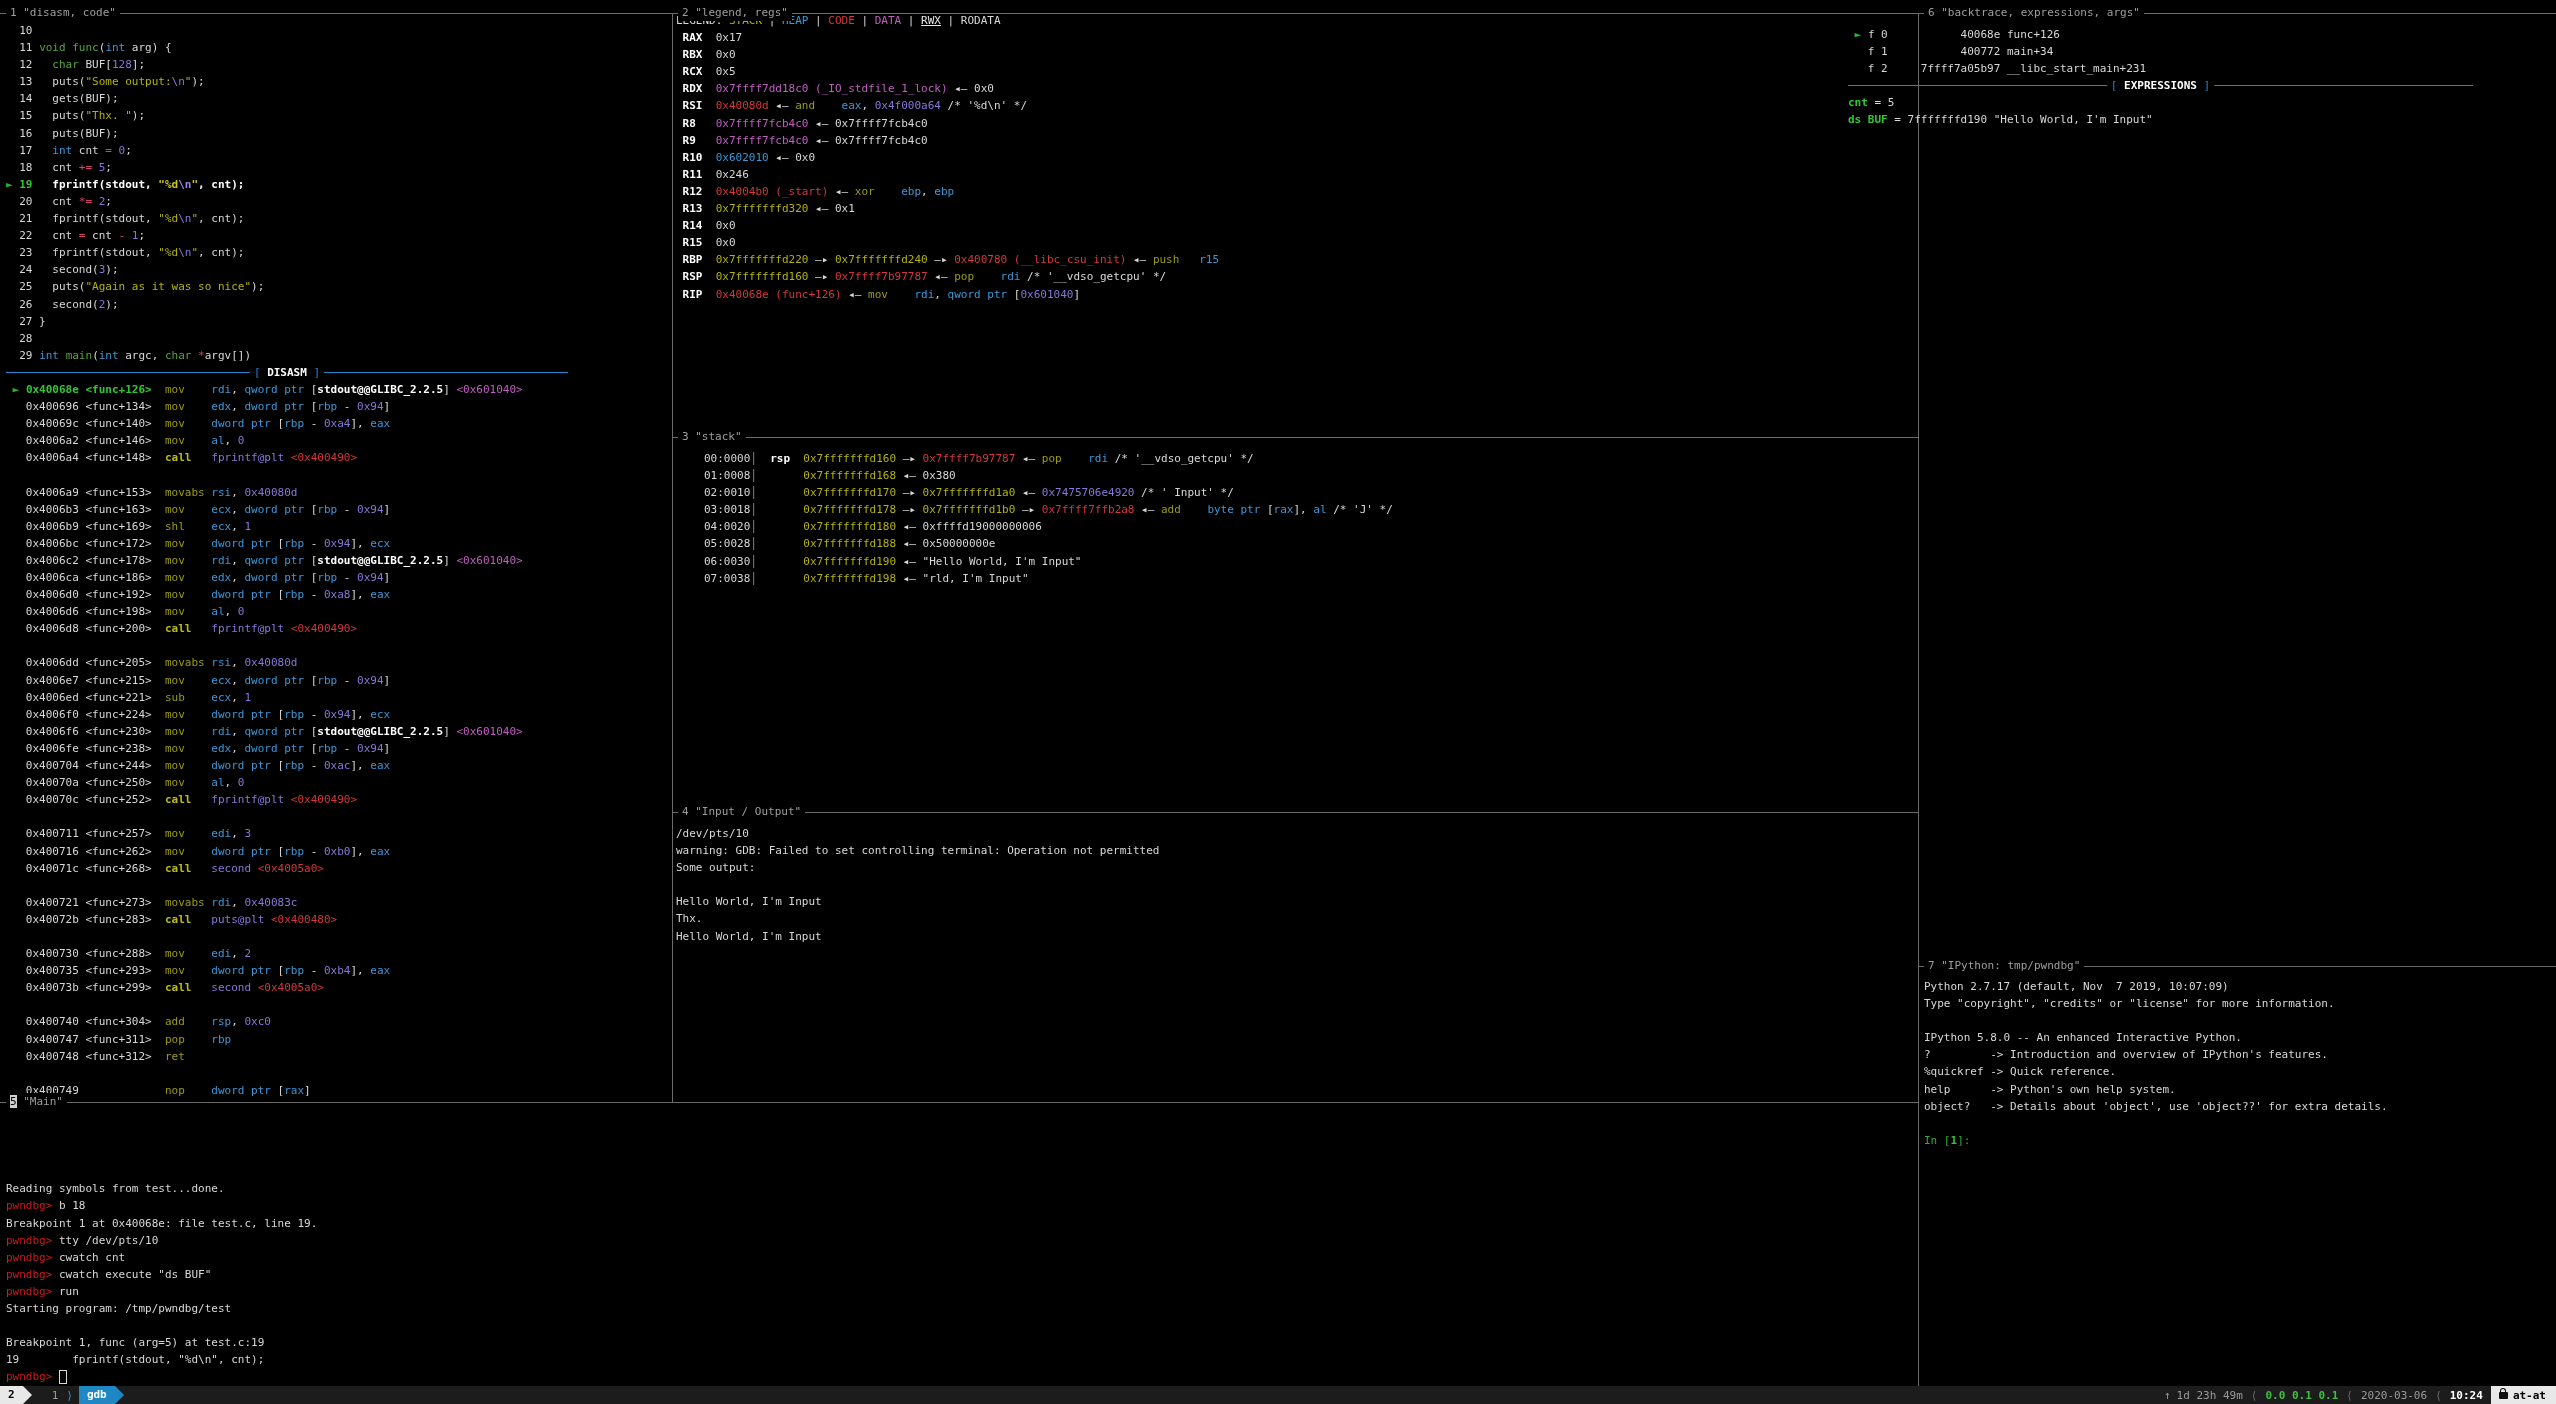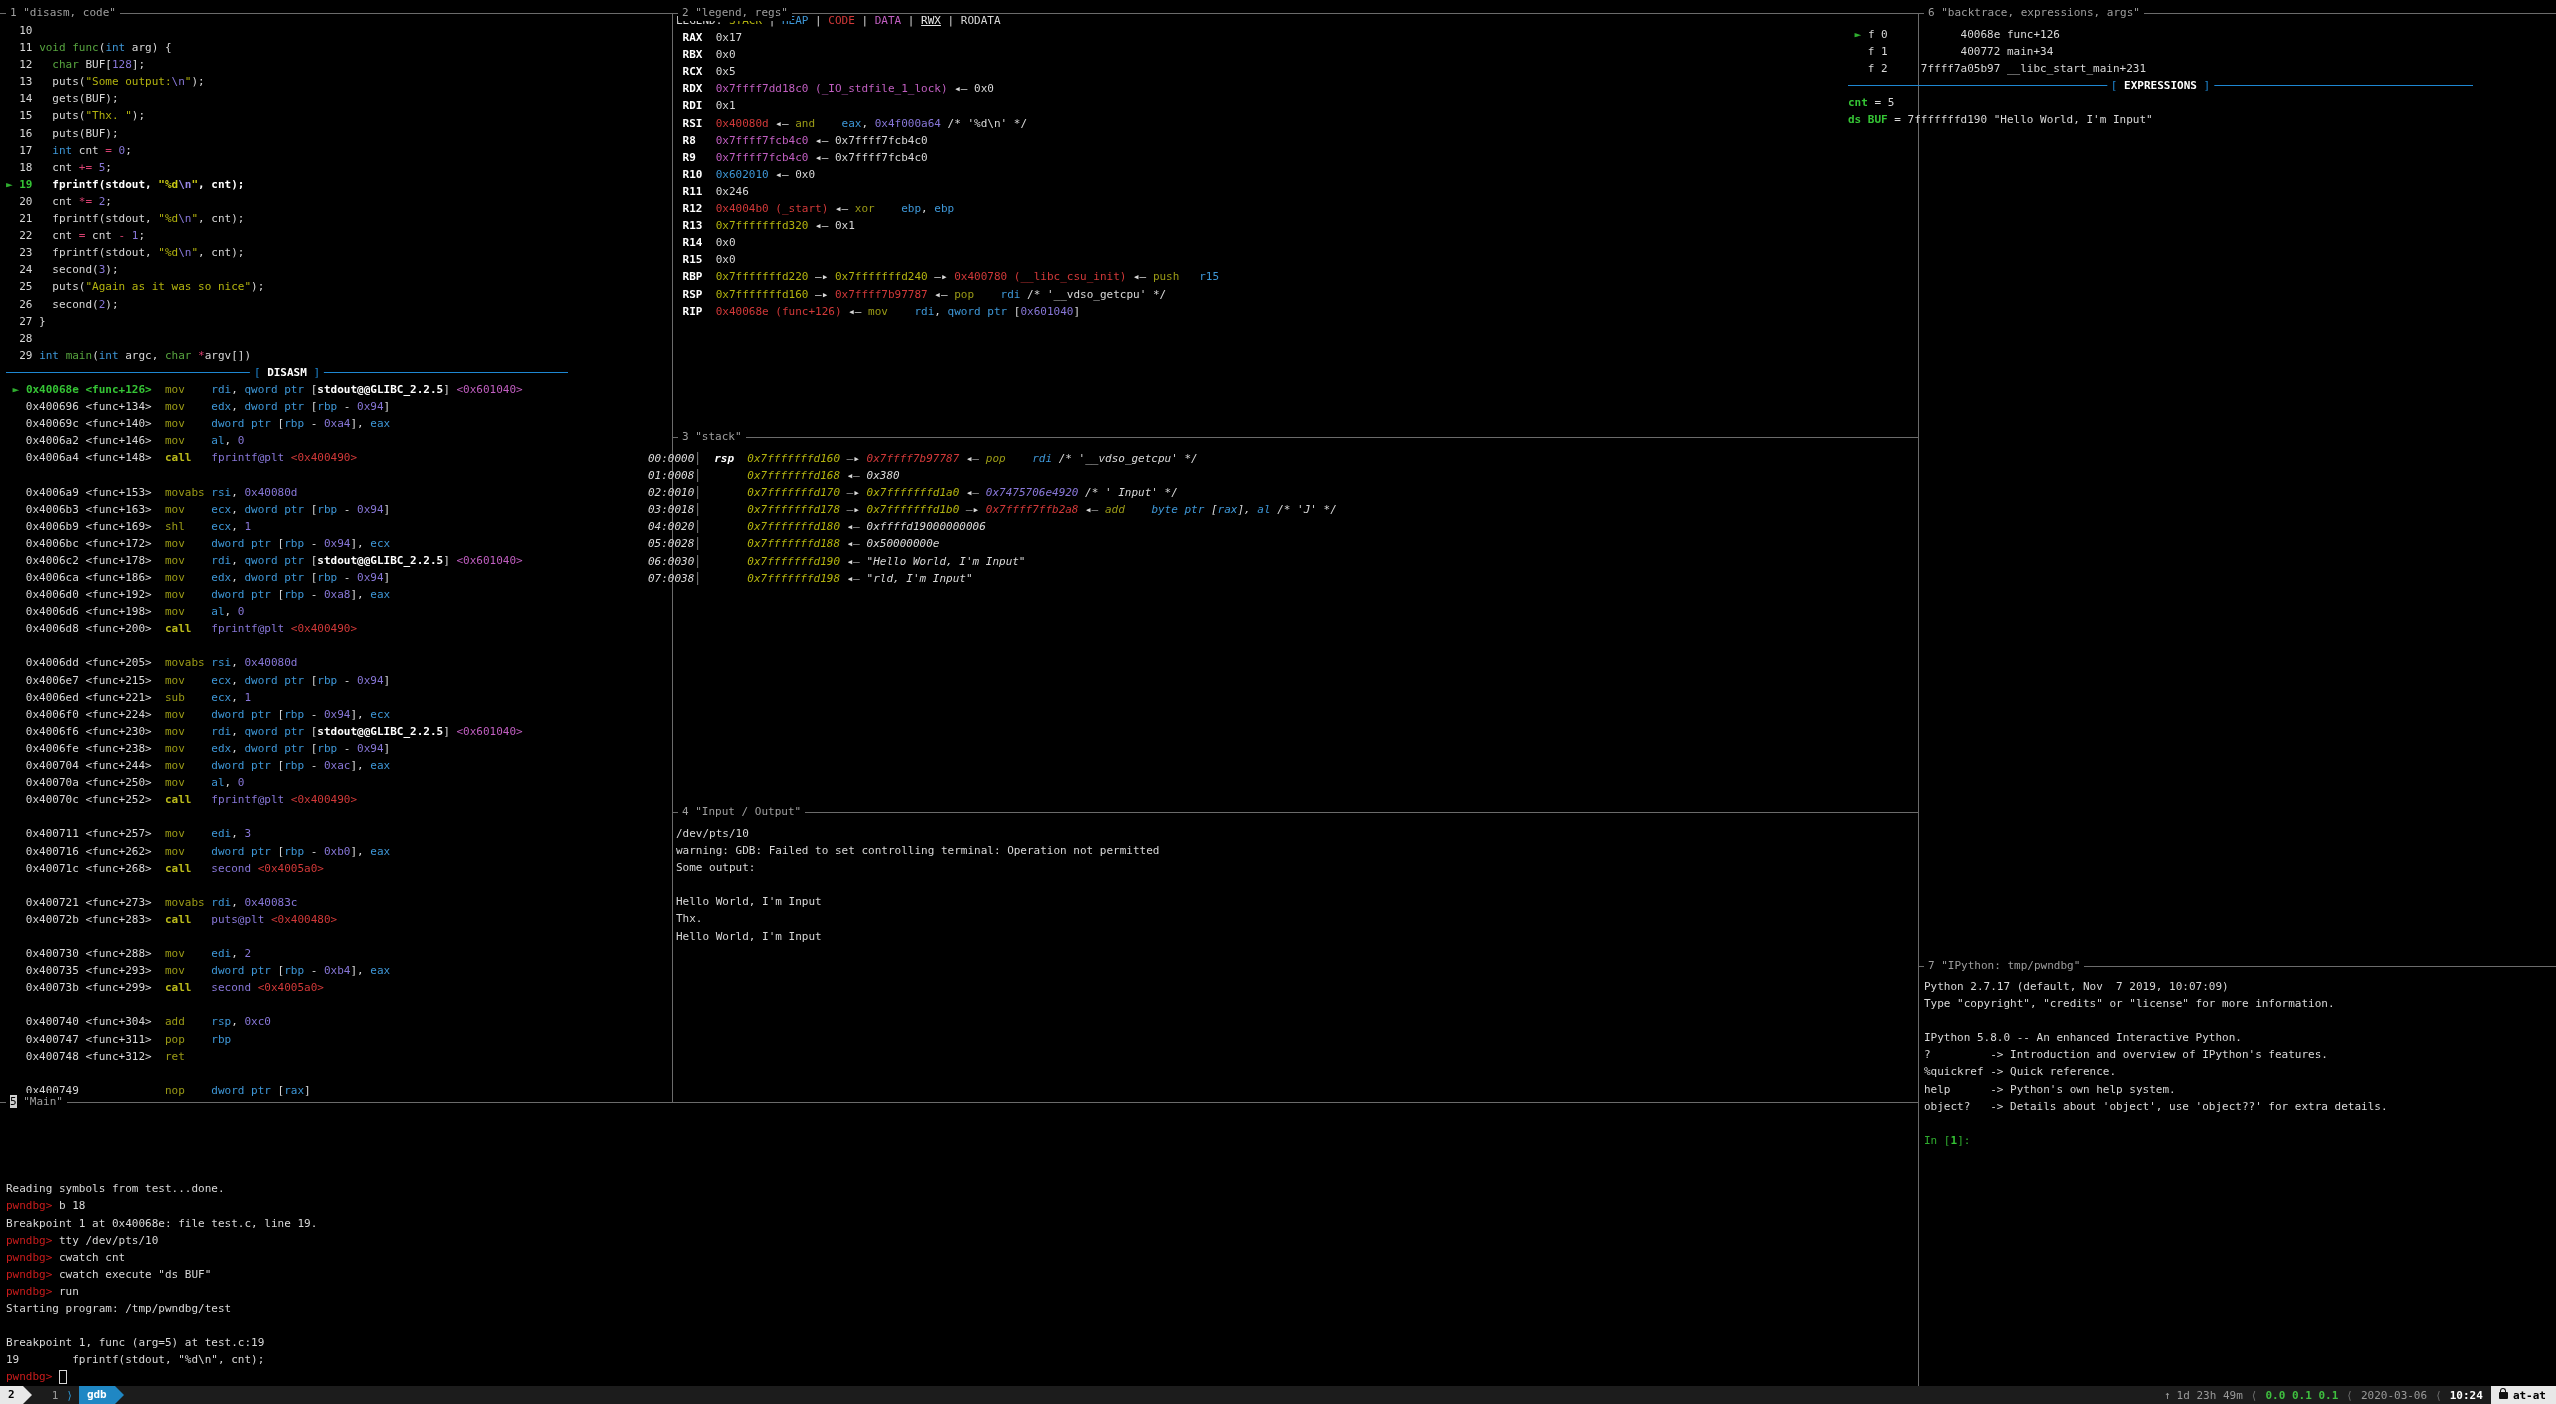--- a/index.html
+++ b/index.html
@@ -147,36 +147,35 @@
     <div class="ln"></div>
     <div class="ln"><span class="c-w">   0x400749             </span><span class="c-m">nop</span><span class="c-w">    </span><span class="c-c">dword ptr</span><span class="c-w"> [</span><span class="c-c">rax</span><span class="c-w">]</span></div>
   </div>
 
 <div class="pane" style="left:676px;top:12px;width:1240px;height:413px;">
     <div class="ln"><span class="c-w">LEGEND: </span><span class="c-y">STACK</span><span class="c-w"> | </span><span class="c-c">HEAP</span><span class="c-w"> | </span><span class="c-r">CODE</span><span class="c-w"> | </span><span class="c-p">DATA</span><span class="c-w"> | </span><span class="c-u">RWX</span><span class="c-w"> | RODATA</span></div>
     <div class="ln"><span class="c-wb"> RAX  </span><span class="c-w">0x17</span></div>
     <div class="ln"><span class="c-wb"> RBX  </span><span class="c-w">0x0</span></div>
     <div class="ln"><span class="c-wb"> RCX  </span><span class="c-w">0x5</span></div>
     <div class="ln"><span class="c-wb"> RDX  </span><span class="c-p">0x7ffff7dd18c0 (_IO_stdfile_1_lock)</span><span class="c-w"> ◂— 0x0</span></div>
-    <div class="ln"><span class="c-wb"> RDI  </span><span class="c-w">0x1</span></div>
     <div class="ln"><span class="c-wb"> RSI  </span><span class="c-r">0x40080d</span><span class="c-w"> ◂— </span><span class="c-m">and</span><span class="c-w">    </span><span class="c-c">eax</span><span class="c-w">, </span><span class="c-v">0x4f000a64</span><span class="c-w"> /* '%d\n' */</span></div>
     <div class="ln"><span class="c-wb"> R8   </span><span class="c-p">0x7ffff7fcb4c0</span><span class="c-w"> ◂— 0x7ffff7fcb4c0</span></div>
     <div class="ln"><span class="c-wb"> R9   </span><span class="c-p">0x7ffff7fcb4c0</span><span class="c-w"> ◂— 0x7ffff7fcb4c0</span></div>
     <div class="ln"><span class="c-wb"> R10  </span><span class="c-c">0x602010</span><span class="c-w"> ◂— 0x0</span></div>
     <div class="ln"><span class="c-wb"> R11  </span><span class="c-w">0x246</span></div>
     <div class="ln"><span class="c-wb"> R12  </span><span class="c-r">0x4004b0 (_start)</span><span class="c-w"> ◂— </span><span class="c-m">xor</span><span class="c-w">    </span><span class="c-c">ebp</span><span class="c-w">, </span><span class="c-c">ebp</span></div>
     <div class="ln"><span class="c-wb"> R13  </span><span class="c-y">0x7fffffffd320</span><span class="c-w"> ◂— 0x1</span></div>
     <div class="ln"><span class="c-wb"> R14  </span><span class="c-w">0x0</span></div>
     <div class="ln"><span class="c-wb"> R15  </span><span class="c-w">0x0</span></div>
     <div class="ln"><span class="c-wb"> RBP  </span><span class="c-y">0x7fffffffd220</span><span class="c-w"> —▸ </span><span class="c-y">0x7fffffffd240</span><span class="c-w"> —▸ </span><span class="c-r">0x400780 (__libc_csu_init)</span><span class="c-w"> ◂— </span><span class="c-m">push</span><span class="c-w">   </span><span class="c-c">r15</span></div>
     <div class="ln"><span class="c-wb"> RSP  </span><span class="c-y">0x7fffffffd160</span><span class="c-w"> —▸ </span><span class="c-r">0x7ffff7b97787</span><span class="c-w"> ◂— </span><span class="c-m">pop</span><span class="c-w">    </span><span class="c-c">rdi</span><span class="c-w"> /* '__vdso_getcpu' */</span></div>
     <div class="ln"><span class="c-wb"> RIP  </span><span class="c-r">0x40068e (func+126)</span><span class="c-w"> ◂— </span><span class="c-m">mov</span><span class="c-w">    </span><span class="c-c">rdi</span><span class="c-w">, </span><span class="c-c">qword ptr</span><span class="c-w"> [</span><span class="c-v">0x601040</span><span class="c-w">]</span></div>
   </div>
 
-<div class="pane" style="left:648px;top:450px;width:1240px;height:360px;font-style:italic;">
+<div class="pane" style="left:704px;top:450px;width:1240px;height:360px;">
     <div class="ln"><span class="c-w">00:0000</span><span class="c-g">│</span><span class="c-wb">  rsp  </span><span class="c-y">0x7fffffffd160</span><span class="c-w"> —▸ </span><span class="c-r">0x7ffff7b97787</span><span class="c-w"> ◂— </span><span class="c-m">pop</span><span class="c-w">    </span><span class="c-c">rdi</span><span class="c-w"> /* '__vdso_getcpu' */</span></div>
     <div class="ln"><span class="c-w">01:0008</span><span class="c-g">│</span><span class="c-w">       </span><span class="c-y">0x7fffffffd168</span><span class="c-w"> ◂— 0x380</span></div>
     <div class="ln"><span class="c-w">02:0010</span><span class="c-g">│</span><span class="c-w">       </span><span class="c-y">0x7fffffffd170</span><span class="c-w"> —▸ </span><span class="c-y">0x7fffffffd1a0</span><span class="c-w"> ◂— </span><span class="c-v">0x7475706e4920</span><span class="c-w"> /* ' Input' */</span></div>
     <div class="ln"><span class="c-w">03:0018</span><span class="c-g">│</span><span class="c-w">       </span><span class="c-y">0x7fffffffd178</span><span class="c-w"> —▸ </span><span class="c-y">0x7fffffffd1b0</span><span class="c-w"> —▸ </span><span class="c-r">0x7ffff7ffb2a8</span><span class="c-w"> ◂— </span><span class="c-m">add</span><span class="c-w">    </span><span class="c-c">byte ptr</span><span class="c-w"> [</span><span class="c-c">rax</span><span class="c-w">], </span><span class="c-c">al</span><span class="c-w"> /* 'J' */</span></div>
     <div class="ln"><span class="c-w">04:0020</span><span class="c-g">│</span><span class="c-w">       </span><span class="c-y">0x7fffffffd180</span><span class="c-w"> ◂— 0xffffd19000000006</span></div>
     <div class="ln"><span class="c-w">05:0028</span><span class="c-g">│</span><span class="c-w">       </span><span class="c-y">0x7fffffffd188</span><span class="c-w"> ◂— 0x50000000e</span></div>
     <div class="ln"><span class="c-w">06:0030</span><span class="c-g">│</span><span class="c-w">       </span><span class="c-y">0x7fffffffd190</span><span class="c-w"> ◂— "Hello World, I'm Input"</span></div>
     <div class="ln"><span class="c-w">07:0038</span><span class="c-g">│</span><span class="c-w">       </span><span class="c-y">0x7fffffffd198</span><span class="c-w"> ◂— "rld, I'm Input"</span></div>
   </div>
 

